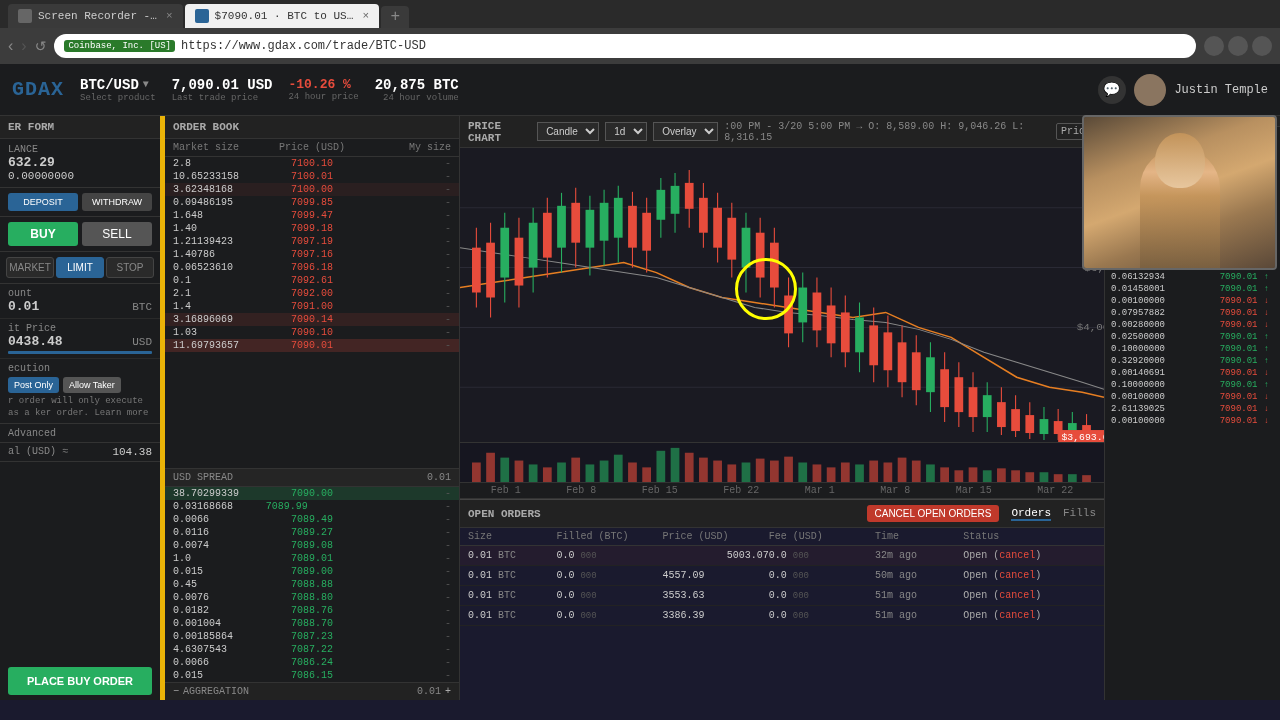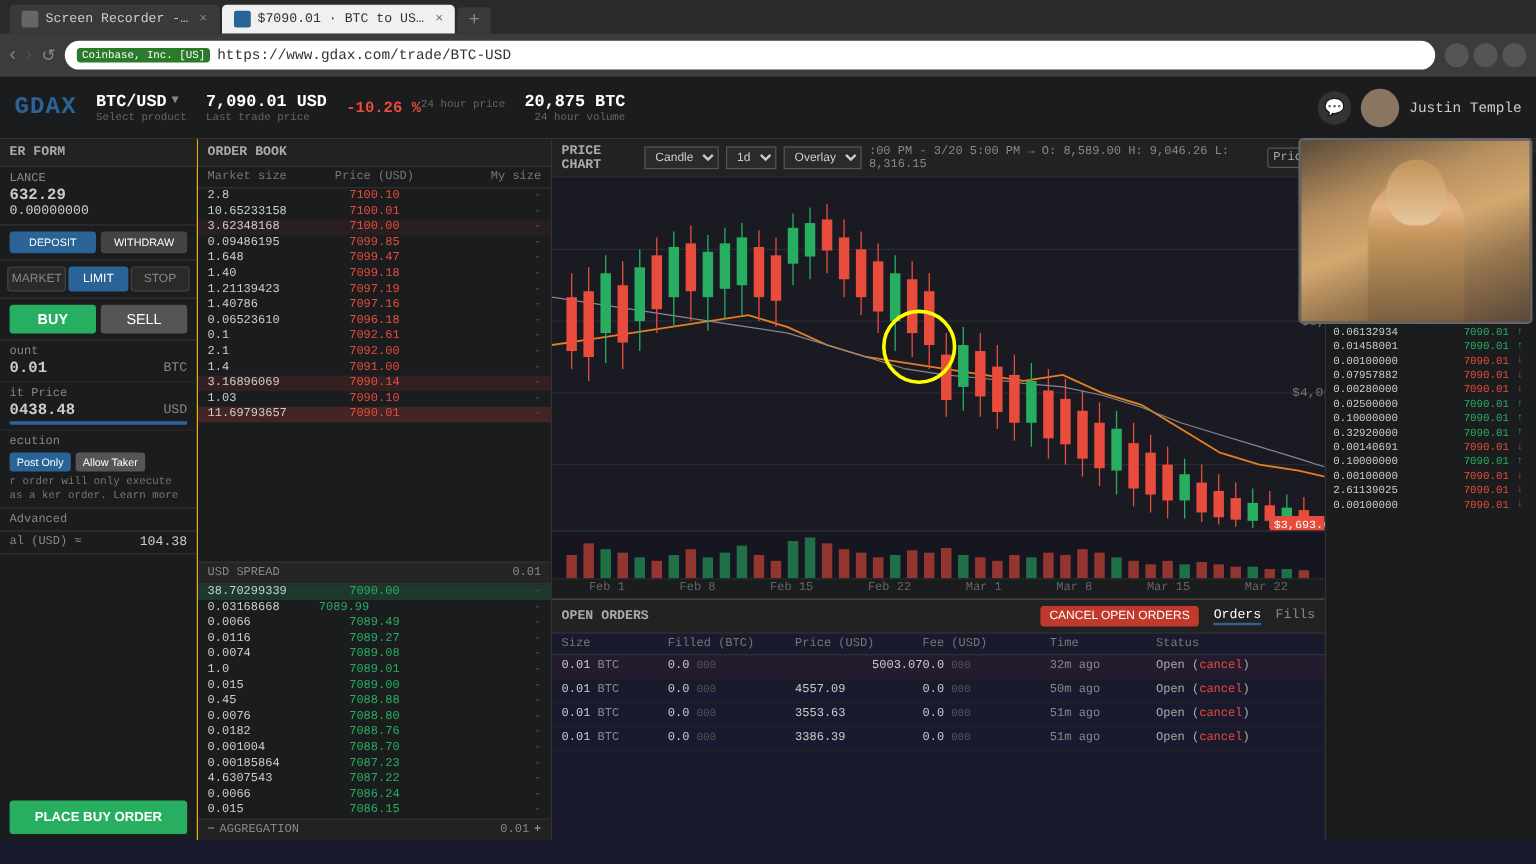--- a/index.html
+++ b/index.html
@@ -47,60 +47,60 @@
     <div style="display:flex; align-items:center; gap:4px;">
       <span style="color:#fff; font-size:14px; font-weight:bold;">BTC/USD</span>
       <span style="color:#888; font-size:10px;">▼</span>
     </div>
     <span style="color:#666; font-size:9px;">Select product</span>
   </div>
   <div style="display:flex; flex-direction:column;">
     <span style="color:#fff; font-size:14px; font-weight:bold;">7,090.01 USD</span>
     <span style="color:#666; font-size:9px;">Last trade price</span>
   </div>
-  <div style="display:flex; flex-direction:row;">
+  <div style="display:flex; flex-direction:column;">
     <span style="color:#e74c3c; font-size:13px; font-weight:bold;">-10.26 %</span>
     <span style="color:#666; font-size:9px;">24 hour price</span>
   </div>
   <div style="display:flex; flex-direction:column;">
     <span style="color:#fff; font-size:14px; font-weight:bold;">20,875 BTC</span>
     <span style="color:#666; font-size:9px;text-align:right;">24 hour volume</span>
   </div>
   <div style="margin-left:auto; display:flex; align-items:center; gap:8px;">
     <div style="width:28px;height:28px;background:#333;border-radius:50%;display:flex;align-items:center;justify-content:center;color:#aaa;font-size:14px;cursor:pointer;">💬</div>
     <div style="width:32px;height:32px;background:#8a7560;border-radius:50%;overflow:hidden;"></div>
     <span style="color:#ccc;font-size:12px;">Justin Temple</span>
   </div>
 </div>
 
 <div style="display:flex; height:584px;">
 
-  <div style="width:165px; background:#1b1c1e; border-right:1px solid #eab308; flex-shrink:0; overflow:hidden; display:flex; flex-direction:column;">
+  <div style="width:165px; background:#1b1c1e; border-right:5px solid #eab308; flex-shrink:0; overflow:hidden; display:flex; flex-direction:column;">
     <div style="background:#222; padding:5px 8px; font-size:11px; color:#aaa; font-weight:bold; border-bottom:1px solid #333;">ER FORM</div>
 
     <div style="padding:5px 8px; border-bottom:1px solid #333;">
       <div style="color:#888; font-size:10px;">LANCE</div>
       <div style="color:#ccc; font-size:13px; font-weight:bold;">632.29</div>
       <div style="color:#ccc; font-size:11px;">0.00000000</div>
     </div>
 
     <div style="display:flex; gap:4px; padding:5px 8px; border-bottom:1px solid #333;">
       <button style="background:#2a6496;color:#fff;border:none;padding:4px 6px;font-size:9px;cursor:pointer;border-radius:3px;flex:1;">DEPOSIT</button>
       <button style="background:#444;color:#fff;border:none;padding:4px 6px;font-size:9px;cursor:pointer;border-radius:3px;flex:1;">WITHDRAW</button>
     </div>
 
+    <div style="display:flex; gap:4px; padding:5px 8px; border-bottom:1px solid #333;">
+      <button style="flex:1;background:#27ae60;color:#fff;border:none;padding:5px;font-size:12px;font-weight:bold;cursor:pointer;border-radius:3px;">BUY</button>
+      <button style="flex:1;background:#555;color:#fff;border:none;padding:5px;font-size:12px;cursor:pointer;border-radius:3px;">SELL</button>
+    </div>
+
     <div style="display:flex; gap:2px; padding:5px 6px; border-bottom:1px solid #333;">
       <button style="flex:1;text-align:center;padding:4px 2px;font-size:10px;cursor:pointer;color:#888;background:#2a2a2a;border:1px solid #444;border-radius:3px;">MARKET</button>
       <button style="flex:1;text-align:center;padding:4px 2px;font-size:10px;cursor:pointer;color:#fff;background:#2a6496;border:1px solid #2a6496;border-radius:3px;">LIMIT</button>
       <button style="flex:1;text-align:center;padding:4px 2px;font-size:10px;cursor:pointer;color:#888;background:#2a2a2a;border:1px solid #444;border-radius:3px;">STOP</button>
-    </div>
-
-    <div style="display:flex; gap:4px; padding:5px 8px; border-bottom:1px solid #333;">
-      <button style="flex:1;background:#27ae60;color:#fff;border:none;padding:5px;font-size:12px;font-weight:bold;cursor:pointer;border-radius:3px;">BUY</button>
-      <button style="flex:1;background:#555;color:#fff;border:none;padding:5px;font-size:12px;cursor:pointer;border-radius:3px;">SELL</button>
     </div>
 
     <div style="padding:4px 8px; border-bottom:1px solid #2a2a2a;">
       <div style="color:#888; font-size:10px;">ount</div>
       <div style="display:flex; justify-content:space-between; align-items:center;">
         <span style="color:#ccc; font-size:13px; font-weight:bold;">0.01</span>
         <span style="color:#888; font-size:11px;">BTC</span>
       </div>
     </div>
 

